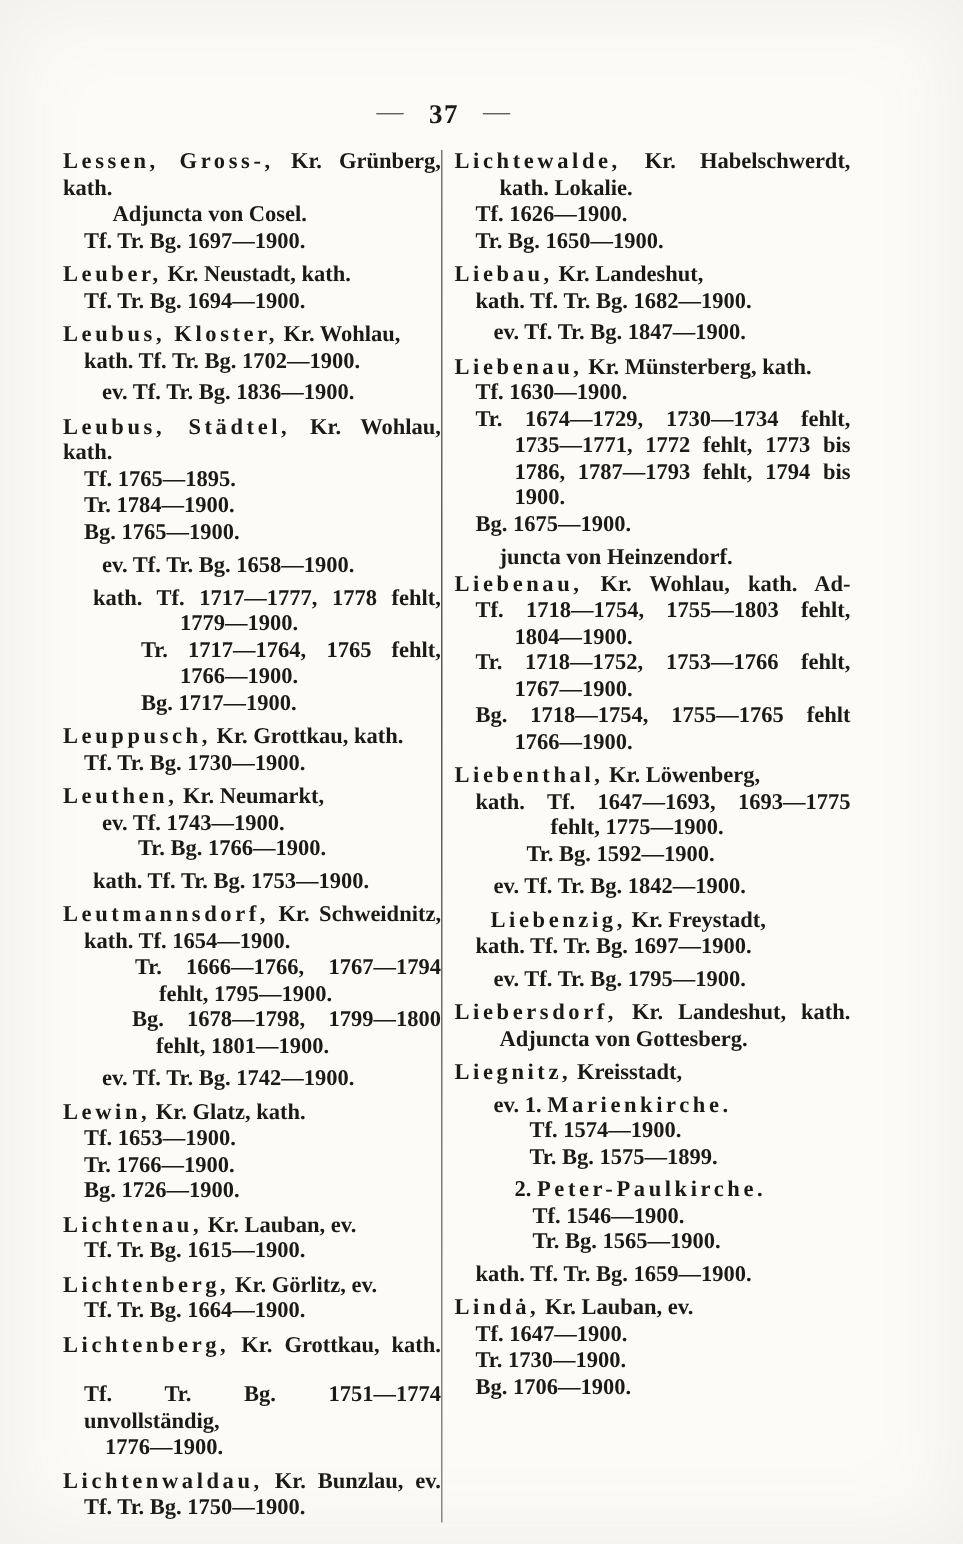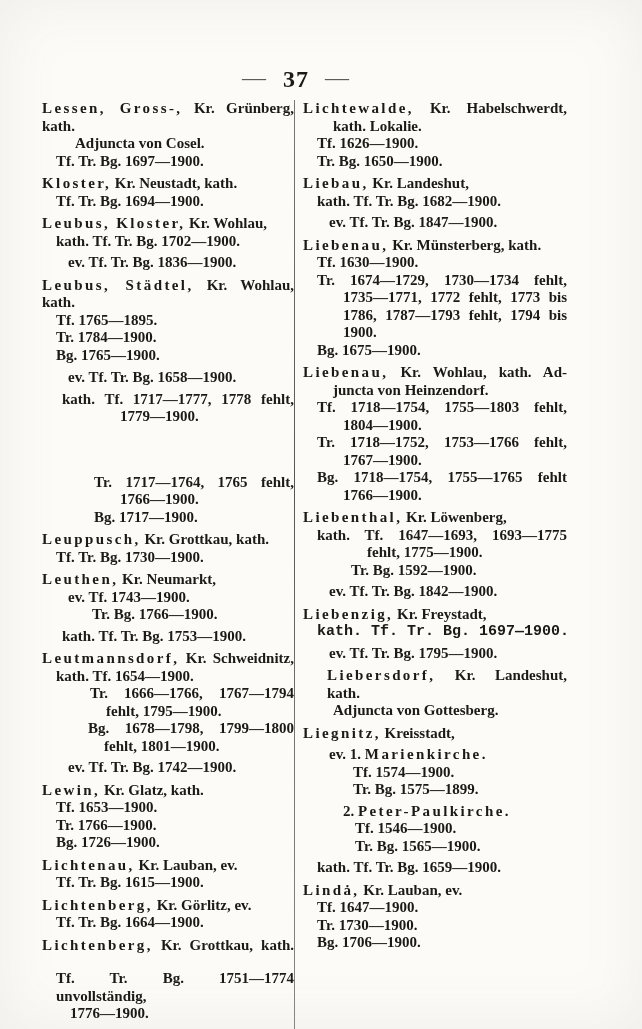--- a/index.html
+++ b/index.html
@@ -11,21 +11,21 @@
     font-family:"Liberation Serif","DejaVu Serif",serif;
     color:#1c1a17;
   }
   .page{
     position:absolute;inset:0;
     box-shadow:inset 0 0 60px rgba(120,115,105,0.10);
   }
   .running-head{
     position:absolute;top:66px;left:0;width:592px;
     text-align:center;
-    font-size:24px;font-weight:700;
+    font-size:18px;font-weight:700;
     letter-spacing:1px;
   }
   .running-head .dash{
     color:#5c5c5c;font-weight:400;
     padding:0 16px;
     position:relative;top:-2px;
   }
   .columns{
     position:absolute;left:42px;top:100px;
     display:flex;align-items:stretch;
@@ -62,39 +62,39 @@
   </div>
 
   <div class="columns">
     <div class="col left" id="col-left">
         <div class="entry">
           <div class="line j" style="padding-left: 0px;"><span class="sp">Lessen, Gross-,</span><span> Kr. Grünberg, kath.</span></div>
           <div class="line" style="padding-left: 33px;"><span>Adjuncta von Cosel.</span></div>
           <div class="line" style="padding-left: 14px;"><span>Tf. Tr. Bg. 1697—1900.</span></div>
         </div>
         <div class="entry">
-          <div class="line" style="padding-left: 0px;"><span class="sp">Kloster,</span><span> Kr. Neustadt, kath.</span></div>
+          <div class="line" style="padding-left: 0px;"><span class="sp">Leuber,</span><span> Kr. Neustadt, kath.</span></div>
           <div class="line" style="padding-left: 14px;"><span>Tf. Tr. Bg. 1694—1900.</span></div>
         </div>
         <div class="entry">
           <div class="line" style="padding-left: 0px;"><span class="sp">Leubus, Kloster,</span><span> Kr. Wohlau,</span></div>
           <div class="line" style="padding-left: 14px;"><span>kath. Tf. Tr. Bg. 1702—1900.</span></div>
           <div class="line g" style="padding-left: 26px;"><span>ev. Tf. Tr. Bg. 1836—1900.</span></div>
         </div>
         <div class="entry">
           <div class="line j" style="padding-left: 0px;"><span class="sp">Leubus, Städtel,</span><span> Kr. Wohlau, kath.</span></div>
           <div class="line" style="padding-left: 14px;"><span>Tf. 1765—1895.</span></div>
           <div class="line" style="padding-left: 14px;"><span>Tr. 1784—1900.</span></div>
           <div class="line" style="padding-left: 14px;"><span>Bg. 1765—1900.</span></div>
         </div>
         <div class="entry">
           <div class="line" style="padding-left: 26px;"><span>ev. Tf. Tr. Bg. 1658—1900.</span></div>
           <div class="line j g" style="padding-left: 20px;"><span>kath. Tf. 1717—1777, 1778 fehlt,</span></div>
           <div class="line" style="padding-left: 78px;"><span>1779—1900.</span></div>
-          <div class="line j" style="padding-left: 52px; margin-top: 48px;"><span>Tr. 1717—1764, 1765 fehlt,</span></div>
+          <div class="line j" style="padding-left: 52px;"><span>Tr. 1717—1764, 1765 fehlt,</span></div>
           <div class="line" style="padding-left: 78px;"><span>1766—1900.</span></div>
           <div class="line" style="padding-left: 52px;"><span>Bg. 1717—1900.</span></div>
         </div>
         <div class="entry">
           <div class="line" style="padding-left: 0px;"><span class="sp">Leuppusch,</span><span> Kr. Grottkau, kath.</span></div>
           <div class="line" style="padding-left: 14px;"><span>Tf. Tr. Bg. 1730—1900.</span></div>
         </div>
         <div class="entry">
           <div class="line" style="padding-left: 0px;"><span class="sp">Leuthen,</span><span> Kr. Neumarkt,</span></div>
           <div class="line" style="padding-left: 26px;"><span>ev. Tf. 1743—1900.</span></div>
@@ -150,43 +150,43 @@
         <div class="entry">
           <div class="line" style="padding-left: 0px;"><span class="sp">Liebenau,</span><span> Kr. Münsterberg, kath.</span></div>
           <div class="line" style="padding-left: 14px;"><span>Tf. 1630—1900.</span></div>
           <div class="line j" style="padding-left: 14px;"><span>Tr. 1674—1729, 1730—1734 fehlt,</span></div>
           <div class="line j" style="padding-left: 40px;"><span>1735—1771, 1772 fehlt, 1773 bis</span></div>
           <div class="line j" style="padding-left: 40px;"><span>1786, 1787—1793 fehlt, 1794 bis</span></div>
           <div class="line" style="padding-left: 40px;"><span>1900.</span></div>
           <div class="line" style="padding-left: 14px;"><span>Bg. 1675—1900.</span></div>
         </div>
         <div class="entry">
+          <div class="line" style="padding-left: 30px;"><span>juncta von Heinzendorf.</span></div>
           <div class="line j" style="padding-left: 0px;"><span class="sp">Liebenau,</span><span> Kr. Wohlau, kath. Ad-</span></div>
-          <div class="line" style="padding-left: 30px;"><span>juncta von Heinzendorf.</span></div>
           <div class="line j" style="padding-left: 14px;"><span>Tf. 1718—1754, 1755—1803 fehlt,</span></div>
           <div class="line" style="padding-left: 40px;"><span>1804—1900.</span></div>
           <div class="line j" style="padding-left: 14px;"><span>Tr. 1718—1752, 1753—1766 fehlt,</span></div>
           <div class="line" style="padding-left: 40px;"><span>1767—1900.</span></div>
           <div class="line j" style="padding-left: 14px;"><span>Bg. 1718—1754, 1755—1765 fehlt</span></div>
           <div class="line" style="padding-left: 40px;"><span>1766—1900.</span></div>
         </div>
         <div class="entry">
           <div class="line" style="padding-left: 0px;"><span class="sp">Liebenthal,</span><span> Kr. Löwenberg,</span></div>
           <div class="line j" style="padding-left: 14px;"><span>kath. Tf. 1647—1693, 1693—1775</span></div>
           <div class="line" style="padding-left: 64px;"><span>fehlt, 1775—1900.</span></div>
           <div class="line" style="padding-left: 48px;"><span>Tr. Bg. 1592—1900.</span></div>
           <div class="line g" style="padding-left: 26px;"><span>ev. Tf. Tr. Bg. 1842—1900.</span></div>
         </div>
         <div class="entry">
-          <div class="line" style="padding-left: 0px;"><span class="sp">Liebenzig,</span><span> Kr. Freystadt,</span></div>
-          <div class="line" style="padding-left: 14px; font-family: Liberation Mono, monospace;"><span>kath. Tf. Tr. Bg. 1697—1900.</span></div>
+          <div class="line" style="padding-left: 0px; margin-left: 24px;"><span class="sp">Liebenzig,</span><span> Kr. Freystadt,</span></div>
+          <div class="line" style="padding-left: 14px;"><span>kath. Tf. Tr. Bg. 1697—1900.</span></div>
           <div class="line g" style="padding-left: 26px;"><span>ev. Tf. Tr. Bg. 1795—1900.</span></div>
         </div>
         <div class="entry">
-          <div class="line j" style="padding-left: 0px; margin-left: 24px;"><span class="sp">Liebersdorf,</span><span> Kr. Landeshut, kath.</span></div>
+          <div class="line j" style="padding-left: 0px;"><span class="sp">Liebersdorf,</span><span> Kr. Landeshut, kath.</span></div>
           <div class="line" style="padding-left: 30px;"><span>Adjuncta von Gottesberg.</span></div>
         </div>
         <div class="entry">
           <div class="line g" style="padding-left: 0px;"><span class="sp">Liegnitz,</span><span> Kreisstadt,</span></div>
           <div class="line g" style="padding-left: 26px;"><span>ev.  1. </span><span class="sp">Marienkirche.</span></div>
           <div class="line" style="padding-left: 50px;"><span>Tf. 1574—1900.</span></div>
           <div class="line" style="padding-left: 50px;"><span>Tr. Bg. 1575—1899.</span></div>
           <div class="line g" style="padding-left: 40px;"><span>2. </span><span class="sp">Peter-Paulkirche.</span></div>
           <div class="line" style="padding-left: 52px;"><span>Tf. 1546—1900.</span></div>
           <div class="line" style="padding-left: 52px;"><span>Tr. Bg. 1565—1900.</span></div>

